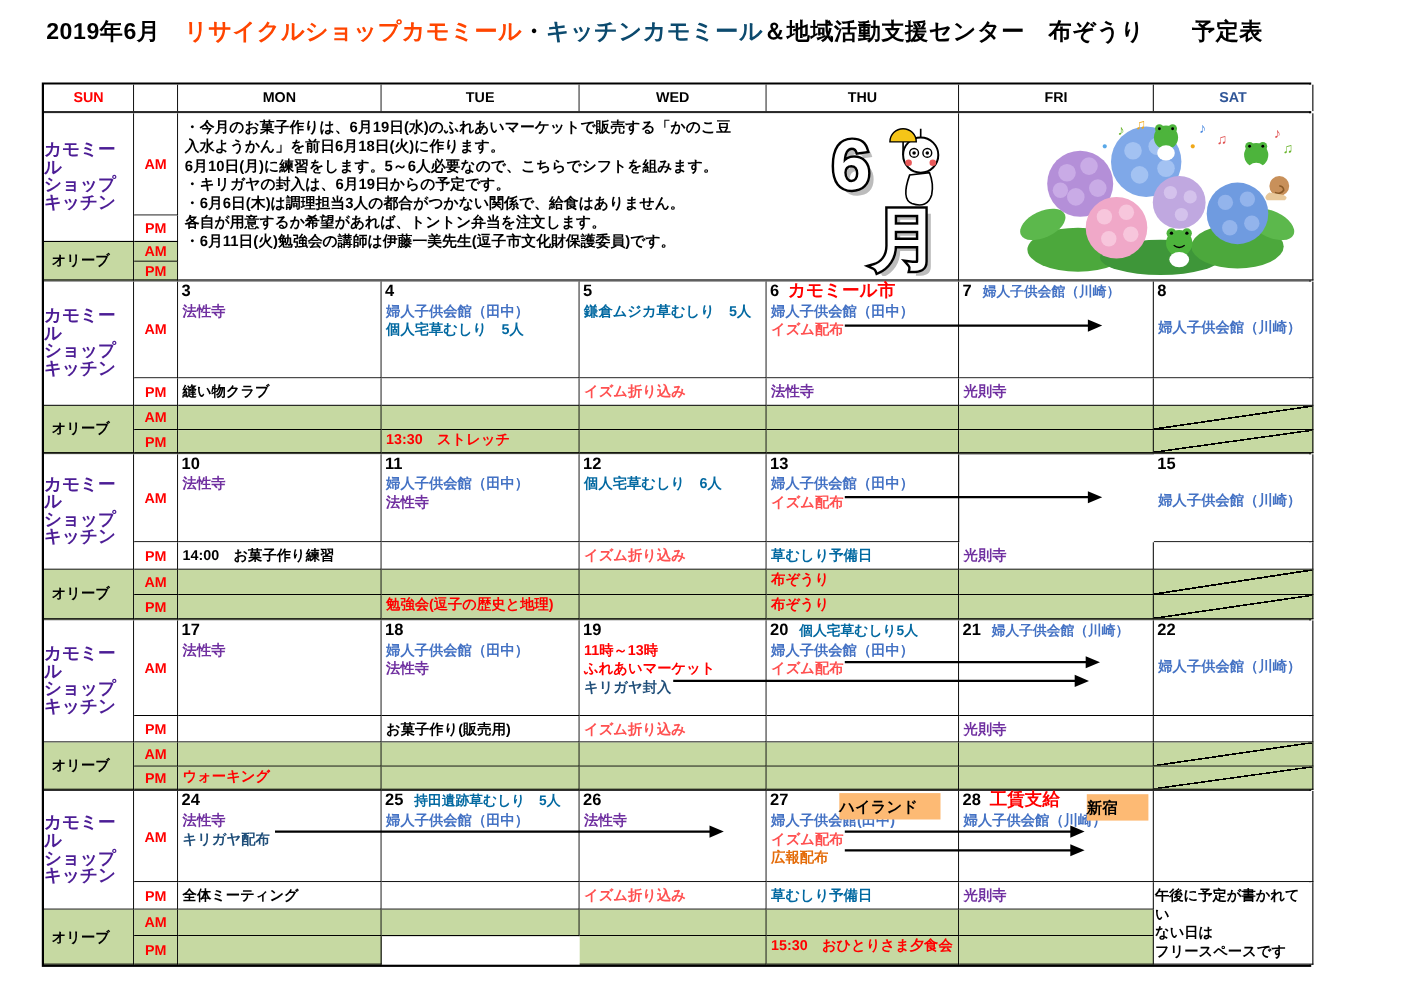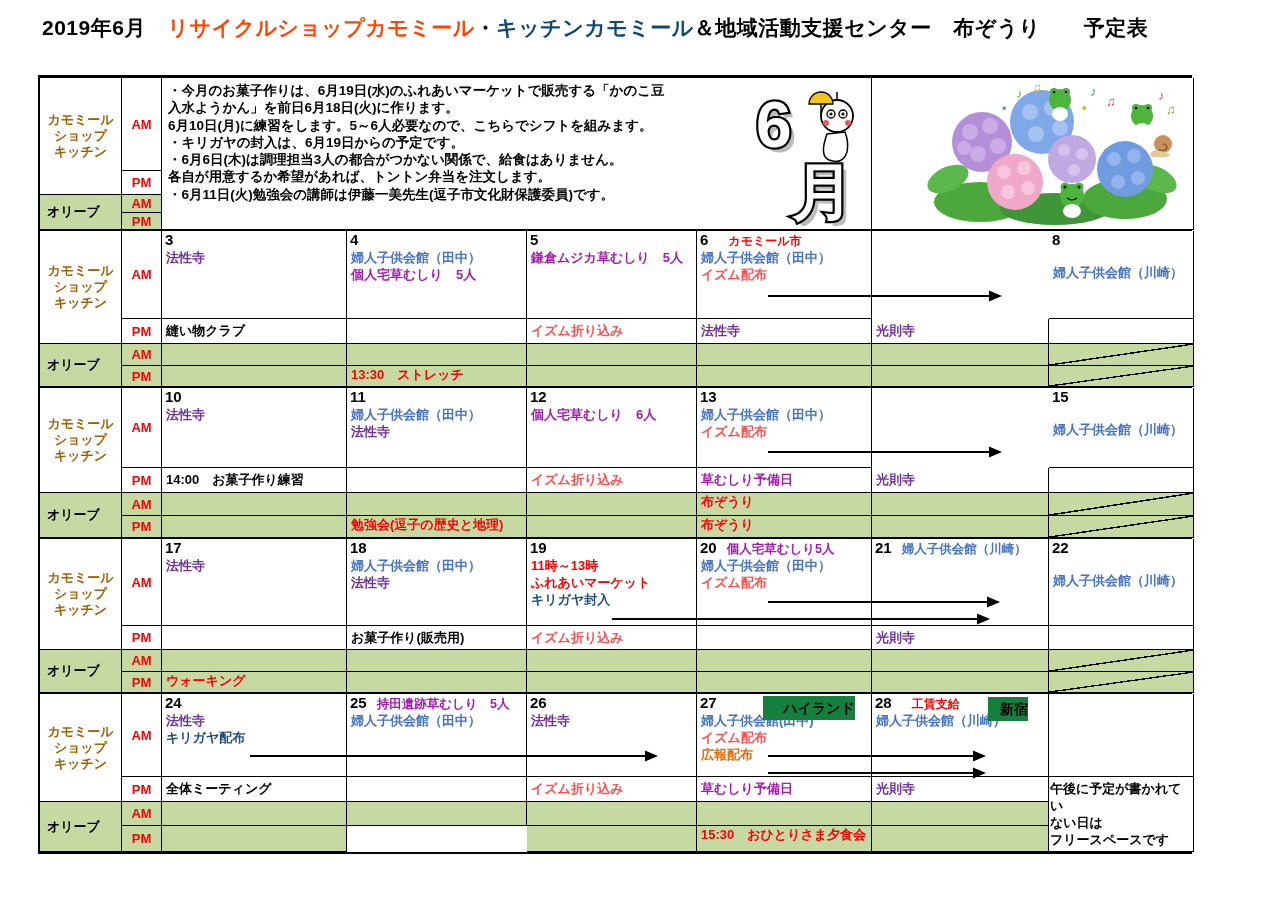--- a/index.html
+++ b/index.html
@@ -14,53 +14,63 @@
 .ghead{height:25px;border-bottom:1px solid #000}
 .band{border-top:1px solid #000}
 .hc{border-right:1px solid #000;text-align:center;font-size:13px;line-height:23px;background:#fff}
 .c{border-right:1px solid #000;border-bottom:1px solid #000;position:relative;background:#fff;overflow:visible}
 .olv{background:#C6D9A2}
 .diag{background-color:#C6D9A2;background-image:linear-gradient(to bottom right,rgba(0,0,0,0) 48.5%,#000 48.5%,#000 52%,rgba(0,0,0,0) 52%)}
 .gc1{grid-column:1}.gc2{grid-column:2}.gc3{grid-column:3}.gc4{grid-column:4}.gc5{grid-column:5}
 .gc6{grid-column:6}.gc7{grid-column:7}.gc8{grid-column:8}.gc37{grid-column:3/7}.gc78{grid-column:7/9}
 .gr1{grid-row:1}.gr2{grid-row:2}.gr3{grid-row:3}.gr4{grid-row:4}.gr12{grid-row:1/3}.gr34{grid-row:3/5}
 .gr14{grid-row:1/5}.gr24{grid-row:2/5}
-.kamo{color:#a16207;font-size:13px;line-height:16px;text-align:center;display:flex;align-items:center;justify-content:center;white-space:pre-line}
+.kamo{color:#4c1d95;font-size:16px;line-height:16px;display:flex;align-items:center;justify-content:center;white-space:pre-line}
 .olab{font-size:13px;display:flex;align-items:center;padding-left:7px}
 .ap{color:#F00;font-size:13px;display:flex;align-items:center;justify-content:center}
 .dl{height:18px;line-height:18px;white-space:nowrap}
 .dt{font-size:15px;padding-left:3px}
 .side{font-size:12.5px;margin-left:10px}
-.sideb{font-size:12px;margin-left:20px}
+.sideb{font-size:16px;margin-left:8px}
 .ev{display:block;font-size:13px;line-height:17px;padding-left:4px;white-space:nowrap}
 .pmc{padding-top:3px}
 .mt{margin-top:15px}
 .red{color:#F00}.coral{color:#FF5050}.blue{color:#4472C4}.purple{color:#7030A0}
-.green{color:#a21caf}.navy{color:#1F4E79}.orn{color:#E46C0A}.blk{color:#000}
+.green{color:#0369a1}.navy{color:#1F4E79}.orn{color:#E46C0A}.blk{color:#000}
 .satblue{color:#2F5597}
 .notes{font-size:13.5px;line-height:17.3px;padding:4px 0 0 6px;white-space:pre-line}
 .satnote{font-size:13px;line-height:17px;padding:3px 1px;white-space:pre-line}
-.badge{position:absolute;background:#15803d;color:#000;text-align:right;font-size:14px;z-index:3}
+.badge{position:absolute;background:#fdba74;color:#000;text-align:left;font-size:14px;z-index:3}
 .bdg-hl{left:66px;top:2px;width:92px;height:24px;line-height:24px}
-.bdg-sj{left:116px;top:3px;width:40px;height:24px;line-height:24px}
+.bdg-sj{left:116px;top:3px;width:56px;height:24px;line-height:24px}
 .june{position:absolute;right:4px;top:4px}
 .hyd{position:absolute;left:48px;top:6px}
 #arrows{position:absolute;left:0;top:0;z-index:9;pointer-events:none}
 </style>
 </head>
 <body>
 
 <div class="page">
 
   <div class="title">
     <span>2019年6月</span><span>　</span><span style="color:#FF4500">リサイクルショップカモミール</span><span>・</span><span style="color:#0c4a6e">キッチンカモミール</span><span>＆地域活動支援センター　布ぞうり　　予定表</span>
   </div>
 
   <div class="tbl">
 
+    <div class="ghead">
+      <div class="hc" style="color:#F00">SUN</div>
+      <div class="hc"></div>
+      <div class="hc">MON</div>
+      <div class="hc">TUE</div>
+      <div class="hc">WED</div>
+      <div class="hc">THU</div>
+      <div class="hc">FRI</div>
+      <div class="hc satblue">SAT</div>
+    </div>
 
     <div class="band" style="grid-template-rows:93px 24px 18px 17px">
       <div class="c gc1 gr12 kamo">カモミール
 ショップ
 キッチン</div>
       <div class="c gc2 gr1 ap">AM</div>
       <div class="c gc2 gr2 ap">PM</div>
       <div class="c gc1 gr34 olv olab">オリーブ</div>
       <div class="c gc2 gr3 ap olv">AM</div>
       <div class="c gc2 gr4 ap olv">PM</div>
@@ -219,20 +229,23 @@
           <div class="dl"><span class="dt">6</span><span class="sideb red">カモミール市</span></div>
           <span class="ev blue">婦人子供会館（田中）</span>
           <span class="ev coral">イズム配布</span>
         </div>
       <div class="c gc6 gr2 pmc">
           <span class="ev purple">法性寺</span>
         </div>
       <div class="c gc6 gr3 olv"></div>
       <div class="c gc6 gr4 olv"></div>
 
+      <div class="c gc7 gr1">
+          <div class="dl"><span class="dt">7</span><span class="side blue">婦人子供会館（川崎）</span></div>
+        </div>
       <div class="c gc7 gr2 pmc">
           <span class="ev purple">光則寺</span>
         </div>
       <div class="c gc7 gr3 olv"></div>
       <div class="c gc7 gr4 olv"></div>
 
       <div class="c gc8 gr1">
           <div class="dl"><span class="dt">8</span></div>
           <span class="ev blue mt">婦人子供会館（川崎）</span>
         </div>

